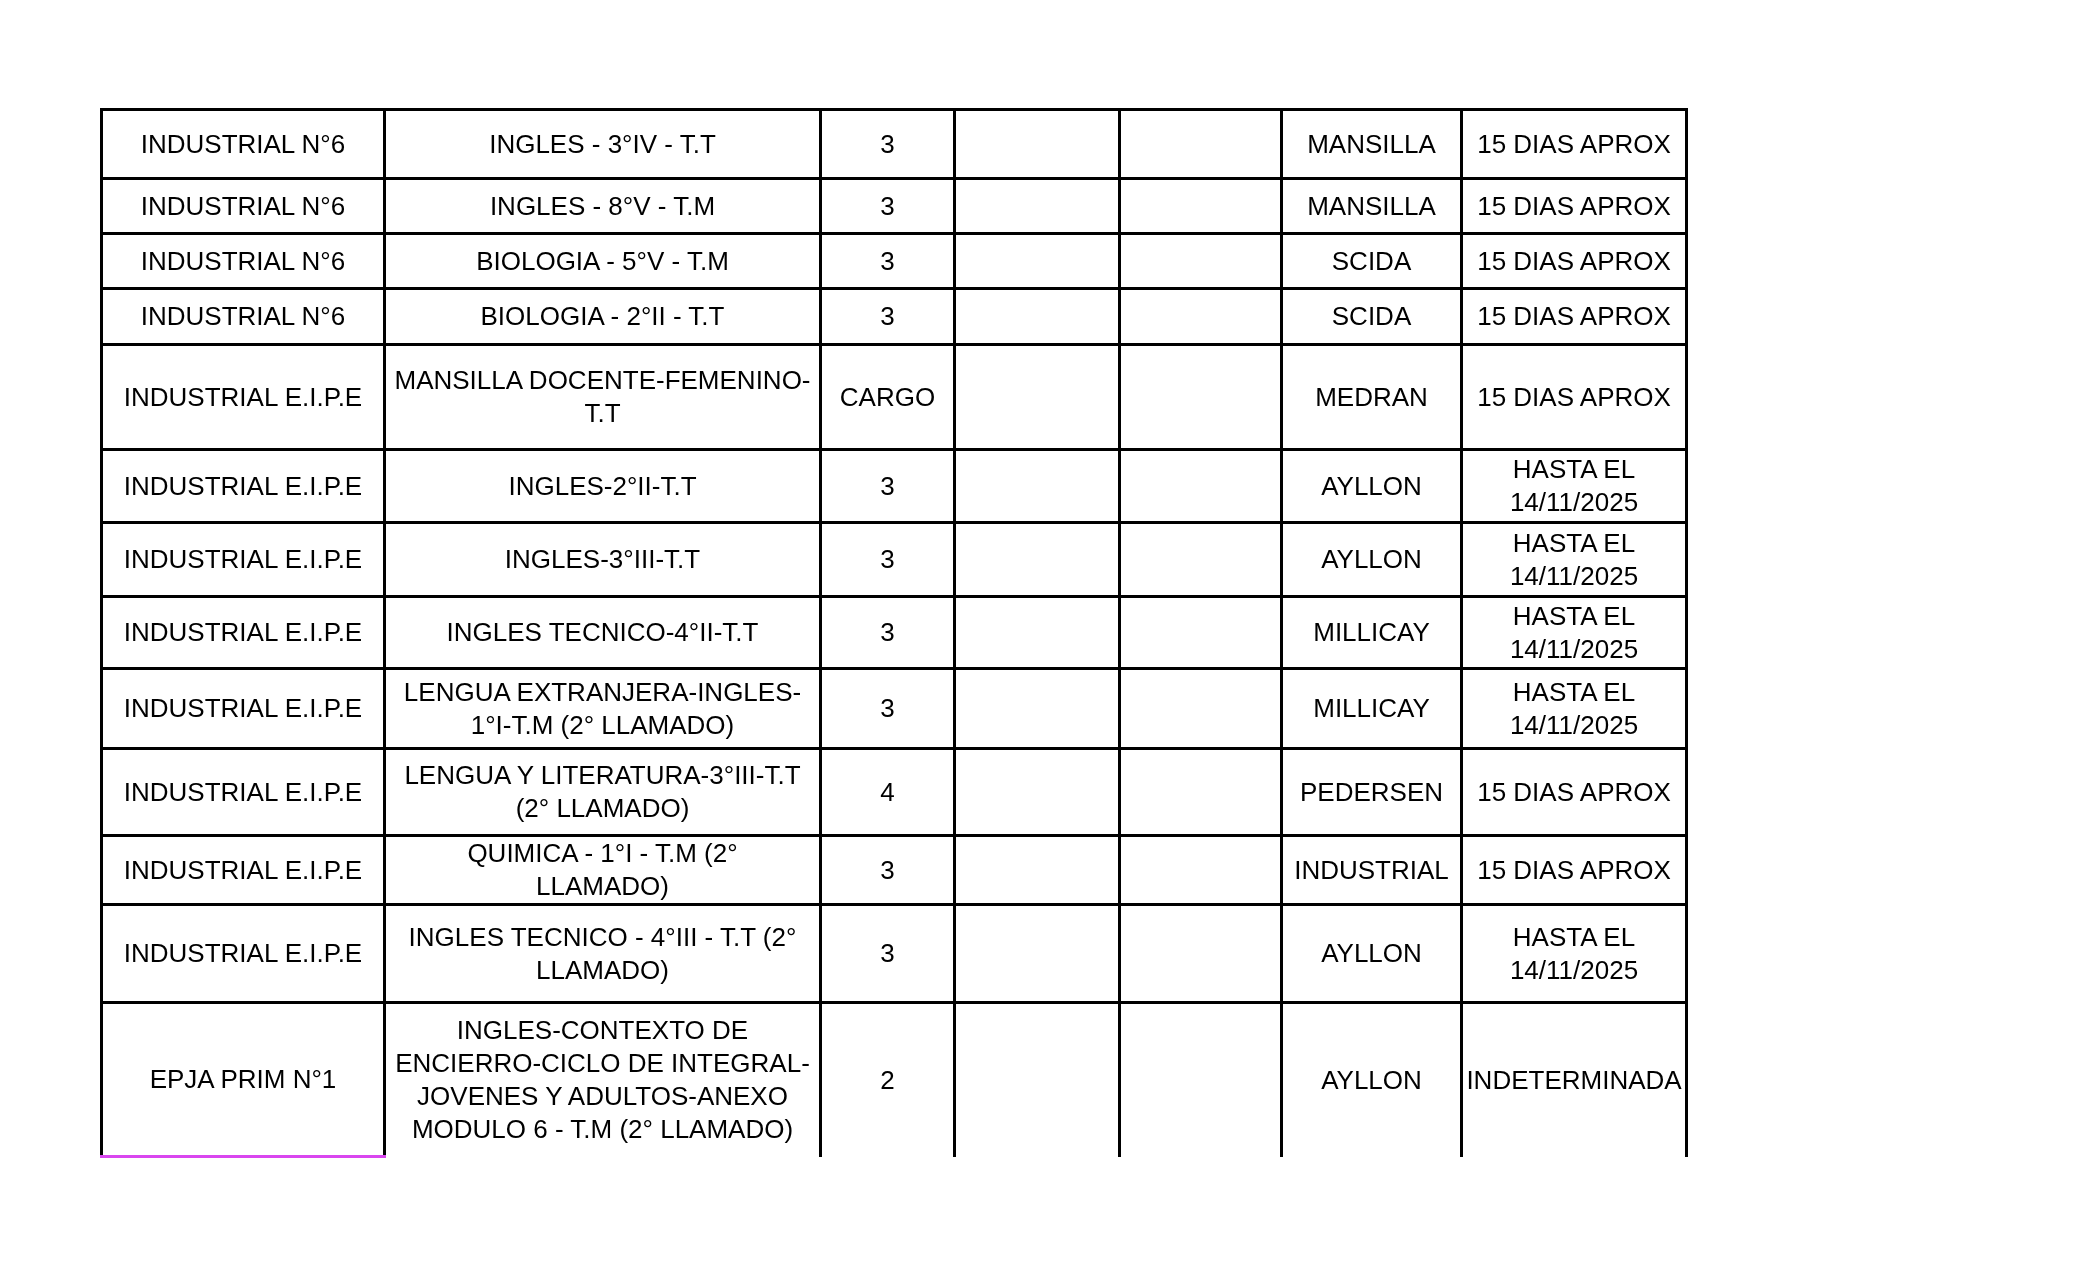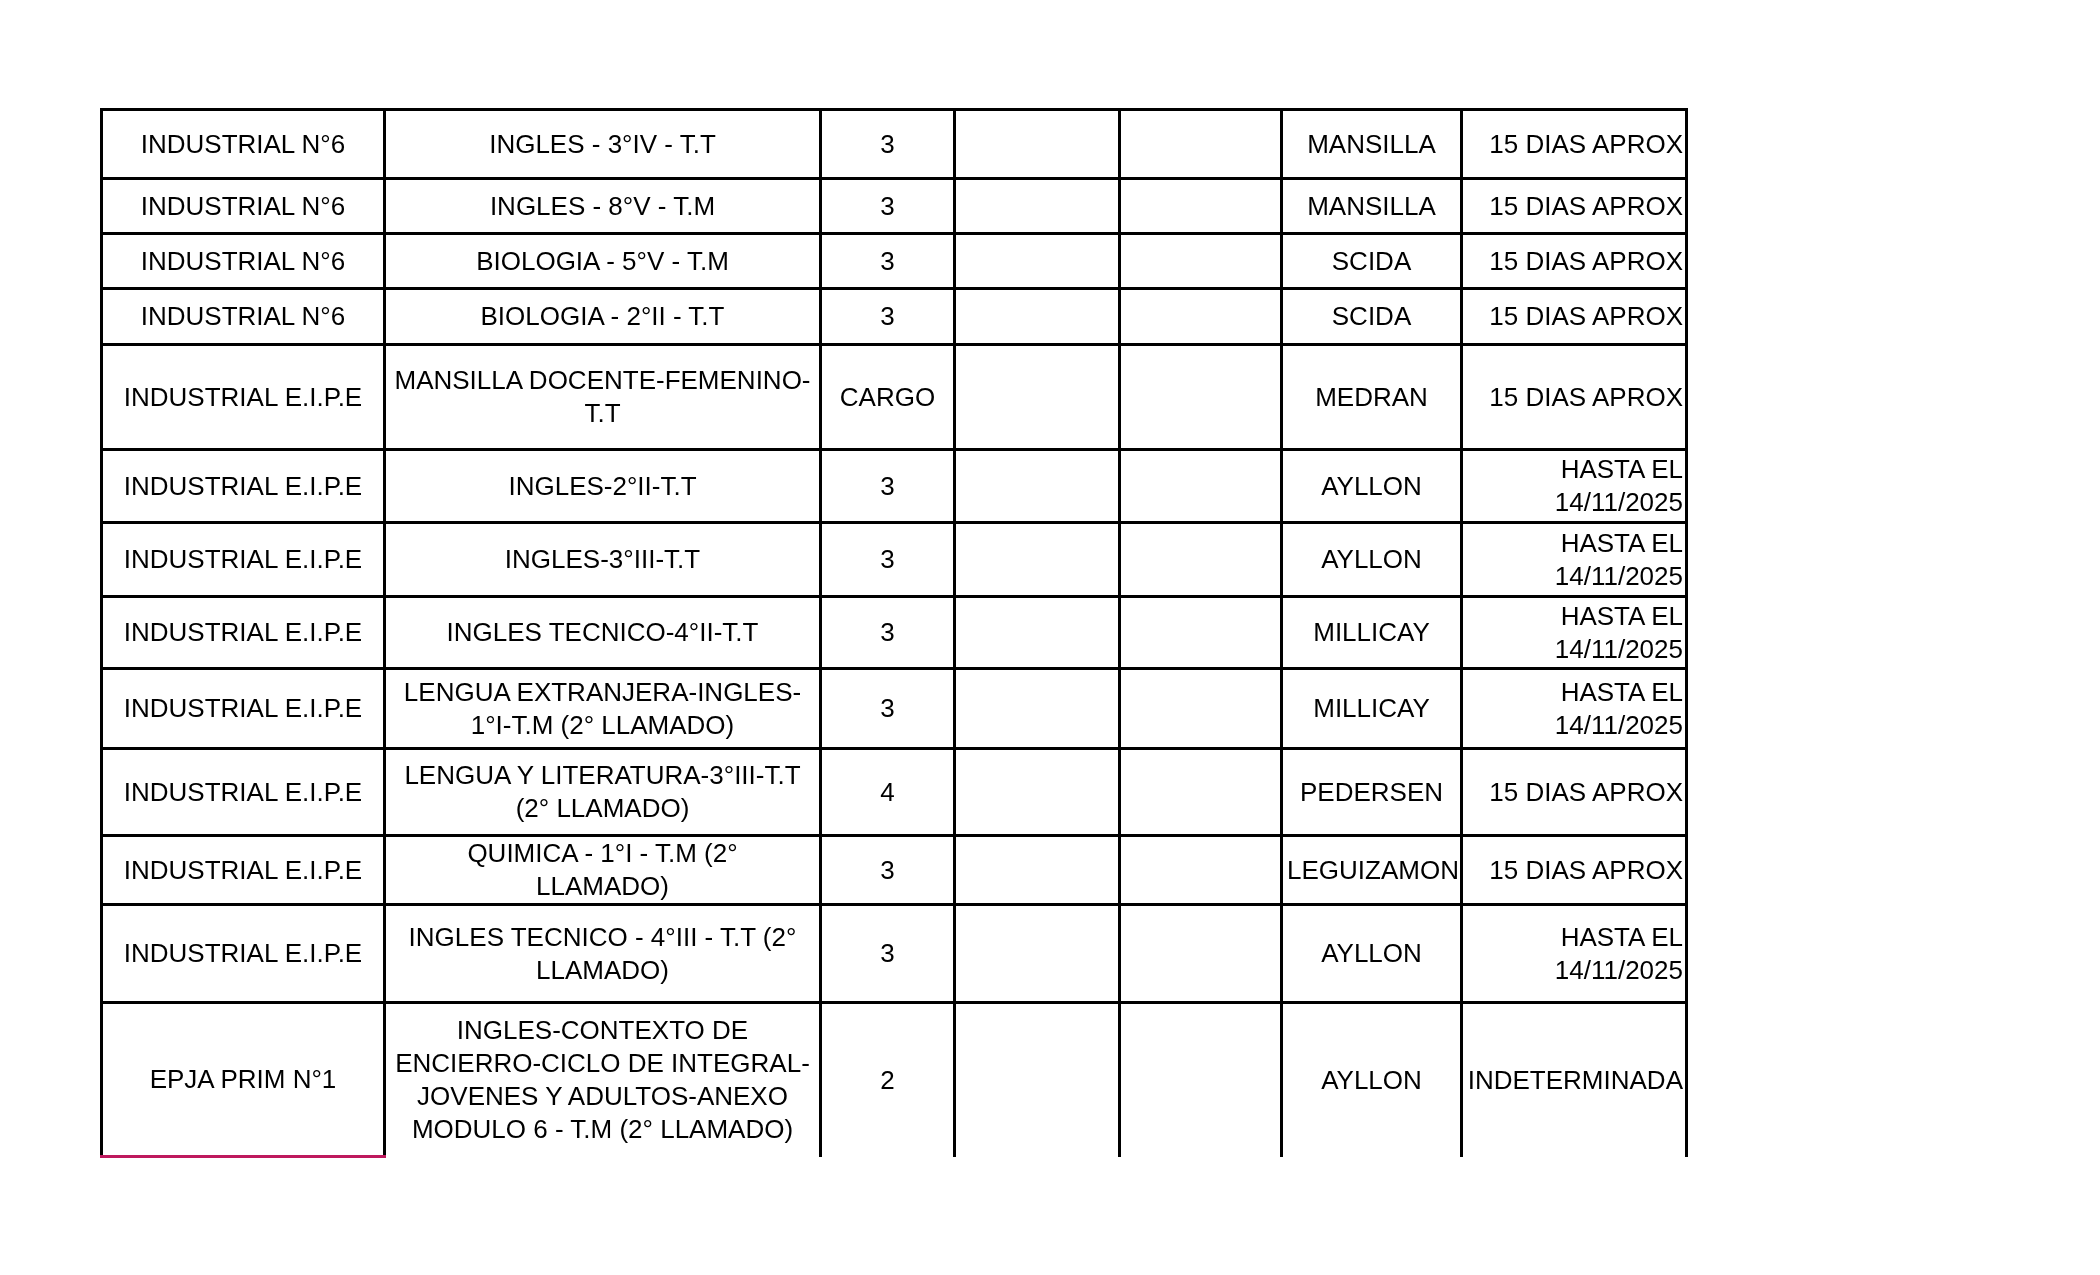--- a/index.html
+++ b/index.html
@@ -37,24 +37,24 @@
     border: 3px solid #000000;
     text-align: center;
     vertical-align: middle;
     font-size: 26px;
     line-height: 33px;
     padding: 0 4px;
     white-space: pre-line;
     overflow: hidden;
   }
   table.grid td.cell-subject { padding: 0 8px; }
-  table.grid td.cell-duration { padding: 0 2px; text-align: right; }
+  table.grid td.cell-duration { padding: 0 2px; }
   
   table.grid tr.cut td { border-bottom: none; margin-left: 38px; }
-  table.grid tr.cut td.cell-school { border-bottom: 3px solid #be185d; }
+  table.grid tr.cut td.cell-school { border-bottom: 3px solid #d946ef; }
 </style>
 </head>
 <body>
 
 <div class="sheet">
   <table class="grid">
     <colgroup>
       <col class="c1">
         <col class="c2">
         <col class="c3">
@@ -161,21 +161,21 @@
           <td class="cell-teacher">PEDERSEN</td>
           <td class="cell-duration">15 DIAS APROX</td>
         </tr>
         <tr style="height: 66px;">
           <td class="cell-school">INDUSTRIAL E.I.P.E</td>
           <td class="cell-subject">QUIMICA - 1°I - T.M (2°
 LLAMADO)</td>
           <td class="cell-hours">3</td>
           <td class="cell-empty-1"></td>
           <td class="cell-empty-2"></td>
-          <td class="cell-teacher">LEGUIZAMON</td>
+          <td class="cell-teacher">INDUSTRIAL</td>
           <td class="cell-duration">15 DIAS APROX</td>
         </tr>
         <tr style="height: 98px;">
           <td class="cell-school">INDUSTRIAL E.I.P.E</td>
           <td class="cell-subject">INGLES TECNICO - 4°III - T.T (2°
 LLAMADO)</td>
           <td class="cell-hours">3</td>
           <td class="cell-empty-1"></td>
           <td class="cell-empty-2"></td>
           <td class="cell-teacher">AYLLON</td>

